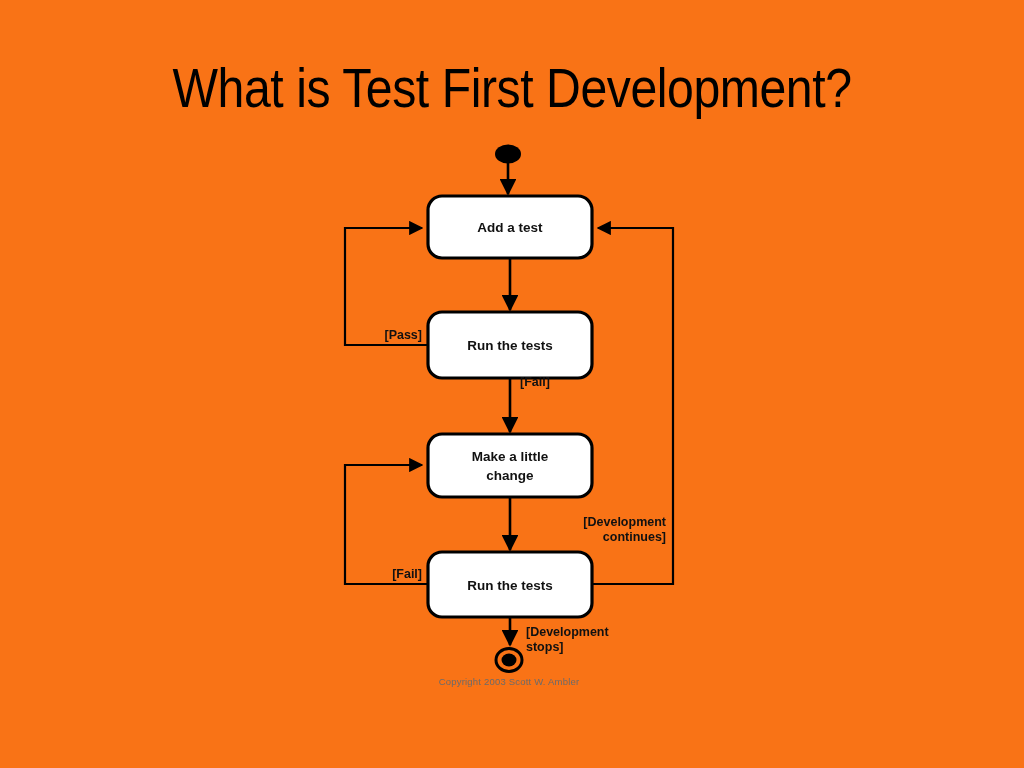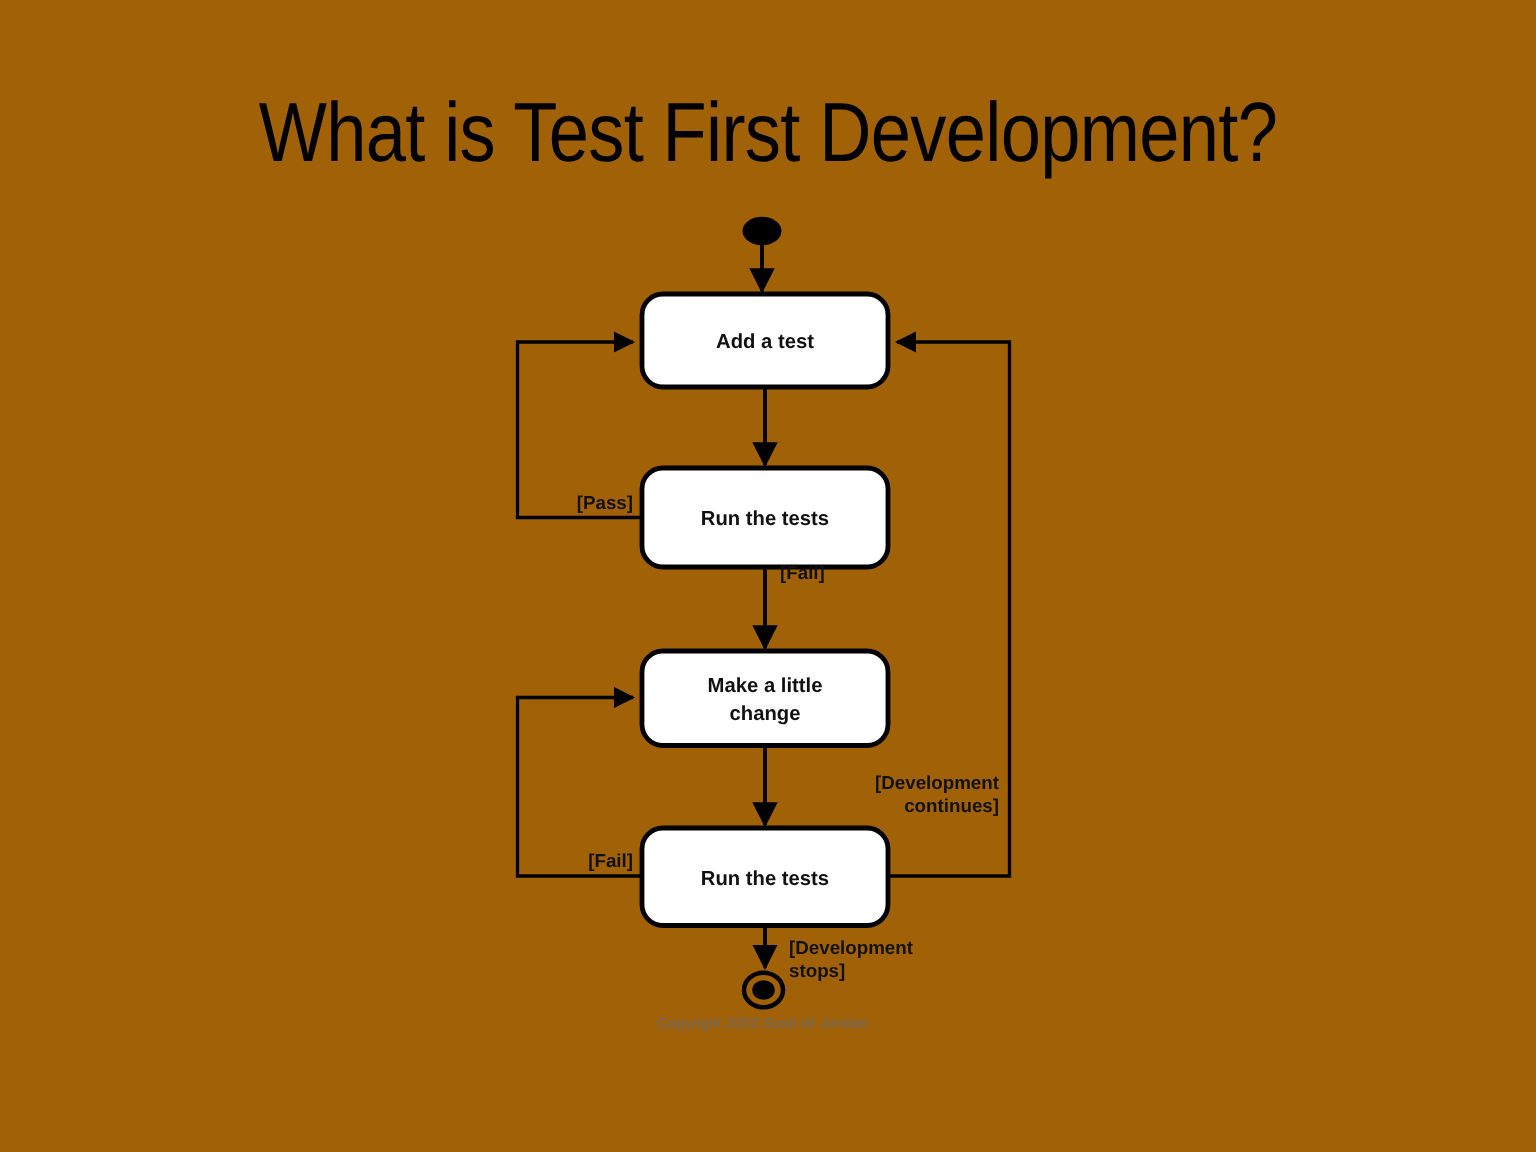--- a/index.html
+++ b/index.html
@@ -10,21 +10,21 @@
   body {
     width: 1024px;
     height: 768px;
     position: relative;
     overflow: hidden;
     font-family: "Liberation Sans", sans-serif;
   }
   #slide {
     position: absolute;
     inset: 0;
-    background: #a16207;
+    background: #f97316;
   }
   #slide-title {
     position: absolute;
     left: 0;
     top: 55px;
     width: 1024px;
     text-align: center;
     font-family: "Liberation Sans", sans-serif;
     font-size: 56px;
     font-weight: 400;

